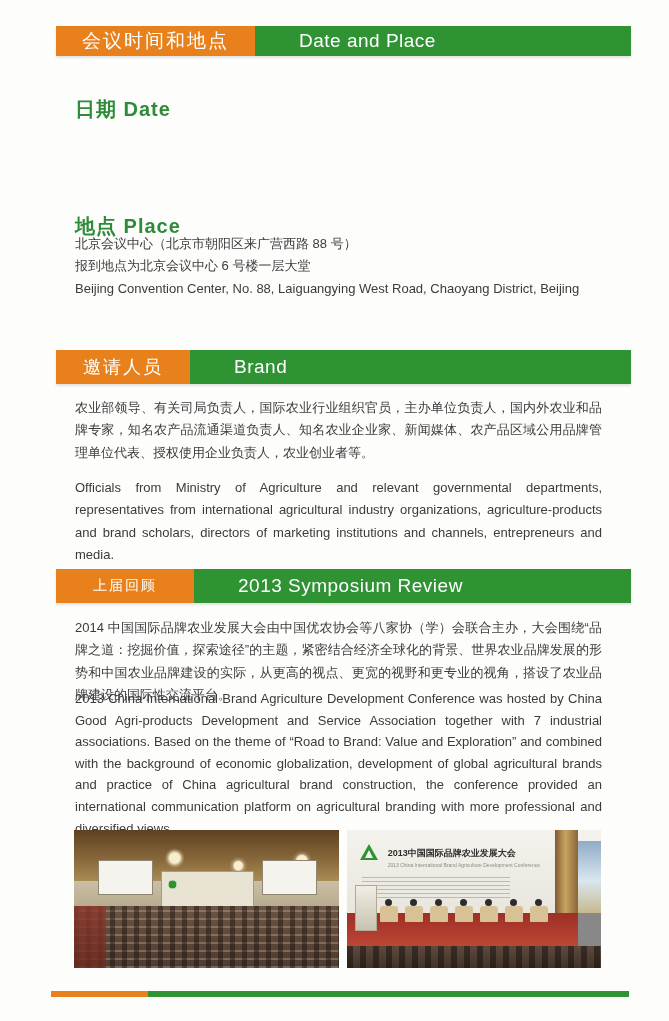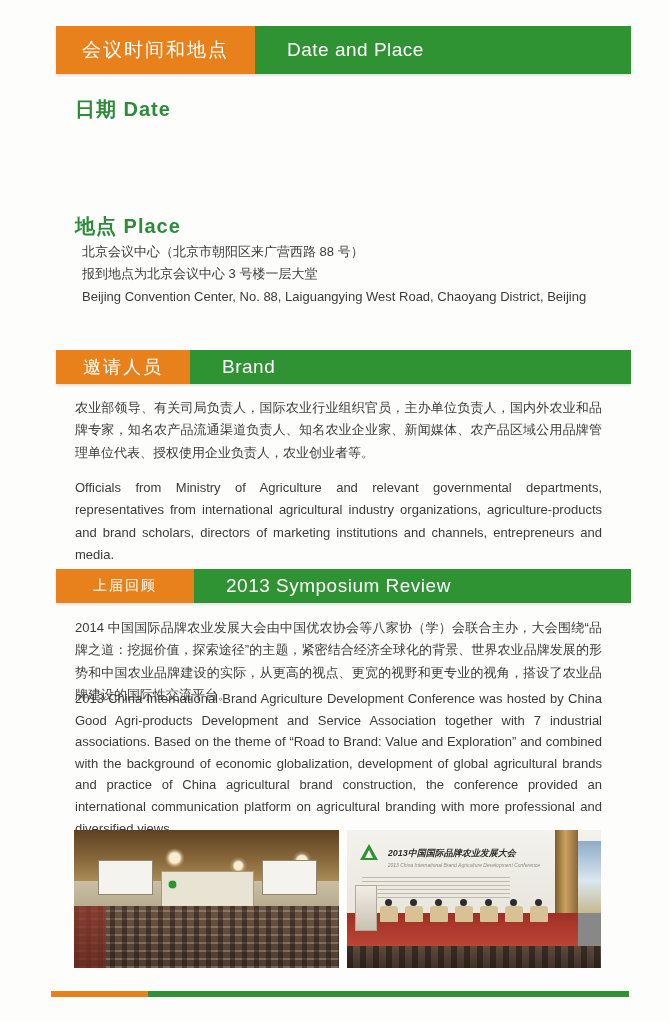--- a/index.html
+++ b/index.html
@@ -9,35 +9,35 @@
     font-family:"Liberation Sans","DejaVu Sans",sans-serif;
   }
   
   .band{position:absolute;left:56px;width:575px;display:flex;box-shadow:0 2px 2px rgba(180,180,180,.35);}
   .band-tab{
     background:#E8811C;color:#fff;display:flex;align-items:center;justify-content:center;
     font-size:19px;letter-spacing:2px;flex:0 0 auto;
   }
   .band-title{
     background:#2F9233;color:#fff;display:flex;align-items:center;
-    font-size:19px;letter-spacing:.5px;flex:1 1 auto;padding-left:32px;
+    font-size:19px;letter-spacing:.5px;flex:1 1 auto;padding-left:44px;
   }
   
   .subhead{position:absolute;left:75px;font-size:20px;font-weight:bold;color:#2E8B3A;letter-spacing:1px;}
   .lines,.para{
     position:absolute;left:75px;width:527px;
     font-size:13px;line-height:22.4px;color:#3B3B3B;
   }
   .para{text-align:justify;}
   .sup{font-size:8px;position:relative;top:-5px;}
   
   .photo{position:absolute;top:830px;height:138px;overflow:hidden;background:#888;}
   .photo *{position:absolute;}
   .photo-left{left:74px;width:265px;}
-  .photo-right{left:347px;width:254px;font-style:italic;}
+  .photo-right{left:347px;width:254px;}
   
   .pl-ceiling{left:0;top:0;width:100%;height:37%;
     background:
       radial-gradient(circle at 15% 75%, #f7edcf 0 4px, rgba(247,237,207,.25) 6px, transparent 8px),
       radial-gradient(circle at 38% 55%, #f7edcf 0 5px, rgba(247,237,207,.25) 8px, transparent 10px),
       radial-gradient(circle at 62% 70%, #f7edcf 0 4px, rgba(247,237,207,.25) 6px, transparent 9px),
       radial-gradient(circle at 86% 60%, #f7edcf 0 5px, rgba(247,237,207,.25) 7px, transparent 10px),
       linear-gradient(180deg,#5d4122,#8a6a3c 60%,#a98c55);}
   .pl-wall{left:0;top:37%;width:100%;height:22%;background:linear-gradient(180deg,#c9bfa4,#b5a98c);}
   .pl-screen-l{left:9%;top:22%;width:20%;height:24%;background:#f4f3ee;border:1px solid #8e8670;}
@@ -75,35 +75,35 @@
   
   .footer-bar{position:absolute;left:51px;top:991px;width:578px;height:6px;display:flex;}
   .footer-orange{background:#E8811C;width:97px;}
   .footer-green{background:#2F9233;flex:1;}
 </style>
 </head>
 <body>
 
 <div class="page">
 
-  <div class="band" style="top:26px;height:48px;">
+  <div class="band" style="top:26px;height:30px;">
     <div class="band-tab" style="width:199px;">
       <span>会议时间和地点</span>
     </div>
     <div class="band-title">
       <span>Date and Place</span>
     </div>
   </div>
 
   <div class="subhead" style="top:96px;">日期  Date</div>
 
   <div class="subhead" style="top:213px;">地点  Place</div>
-  <div class="lines" style="top:241px;margin-left:7px;">
+  <div class="lines" style="top:233px;">
     <div>北京会议中心（北京市朝阳区来广营西路 88 号）</div>
-    <div>报到地点为北京会议中心 3 号楼一层大堂</div>
+    <div>报到地点为北京会议中心 6 号楼一层大堂</div>
     <div>Beijing Convention Center, No. 88, Laiguangying West Road, Chaoyang District, Beijing</div>
   </div>
 
   <div class="band" style="top:350px;height:34px;">
     <div class="band-tab" style="width:134px;font-size:18px;">
       <span>邀请人员</span>
     </div>
     <div class="band-title">
       <span>Brand</span>
     </div>

